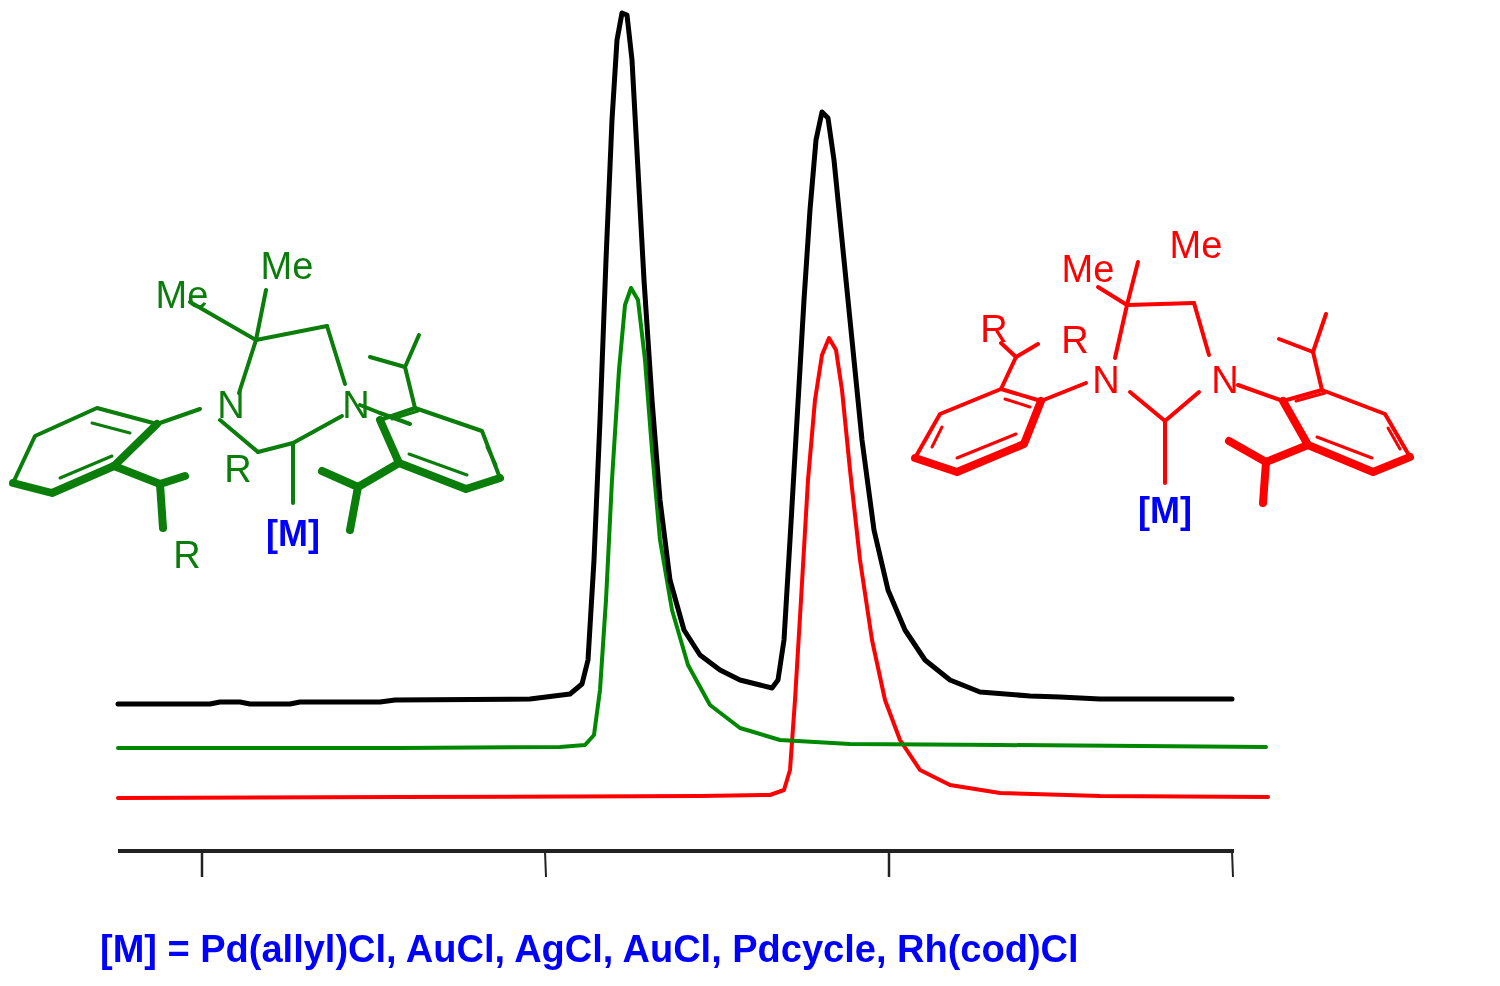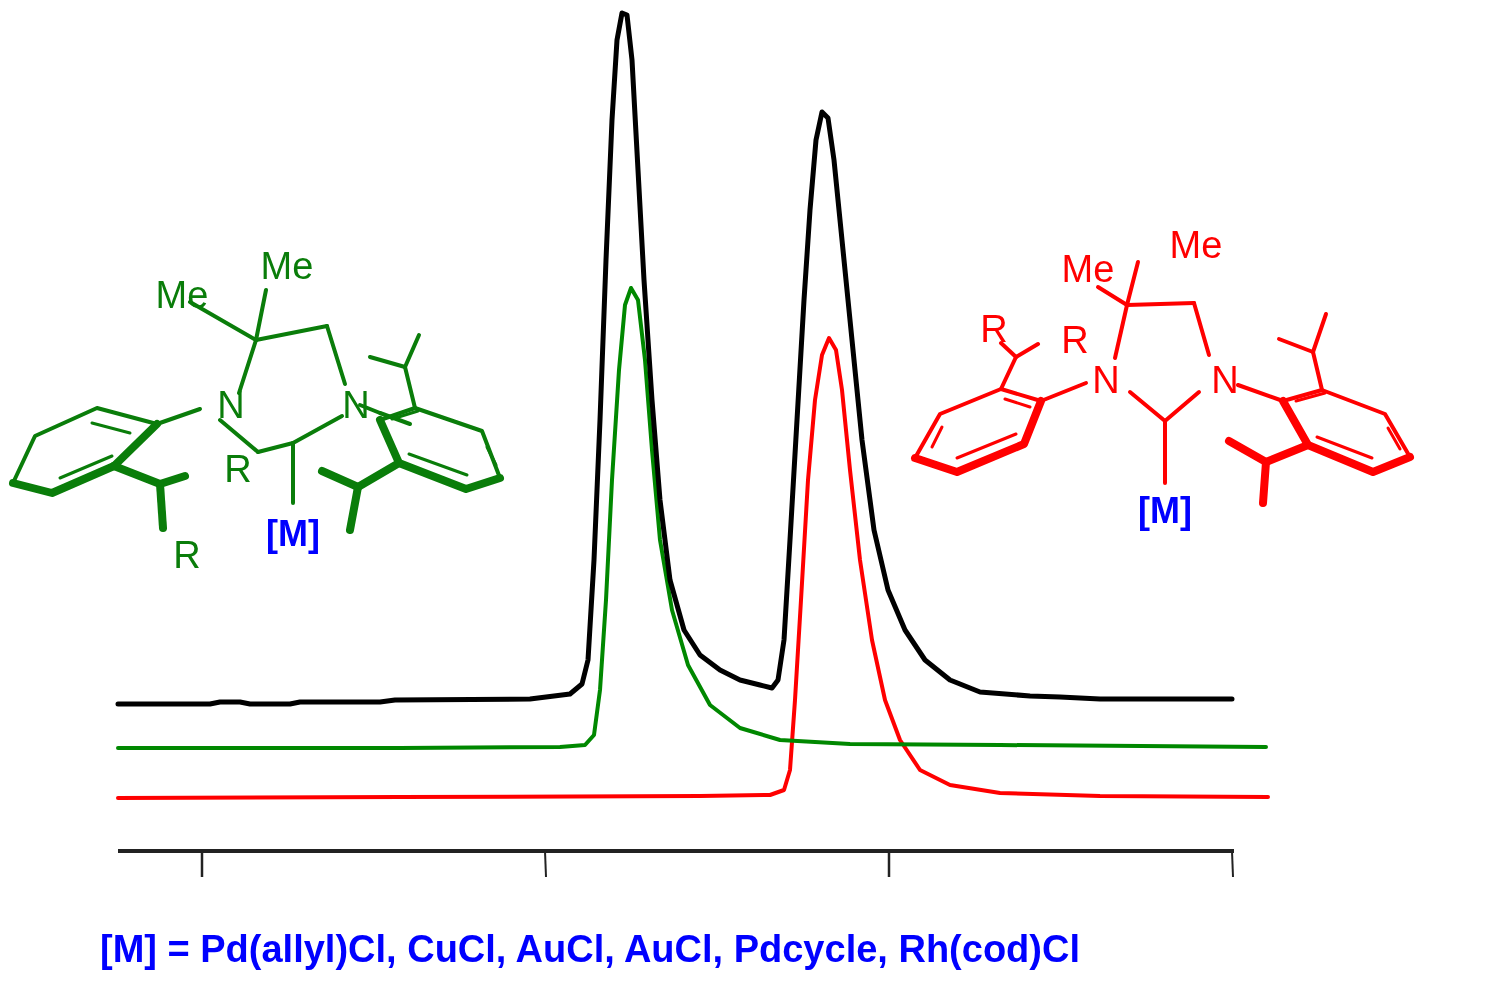--- a/index.html
+++ b/index.html
@@ -132,13 +132,13 @@
     <text x="1088" y="282">Me</text>
     <text x="1196" y="258">Me</text>
     <text x="1106" y="393">N</text>
     <text x="1225" y="393">N</text>
     <text x="994" y="342">R</text>
     <text x="1075" y="353">R</text>
     <text x="1165" y="523" fill="#0000ff" font-weight="bold" font-size="36">[M]</text>
   </g>
 </svg>
 
-<div class="caption">[M] = Pd(allyl)Cl, CuCl, AuCl, AuCl, Pdcycle, Rh(cod)Cl</div>
+<div class="caption">[M] = Pd(allyl)Cl, AuCl, AgCl, AuCl, Pdcycle, Rh(cod)Cl</div>
 
 </body></html>

